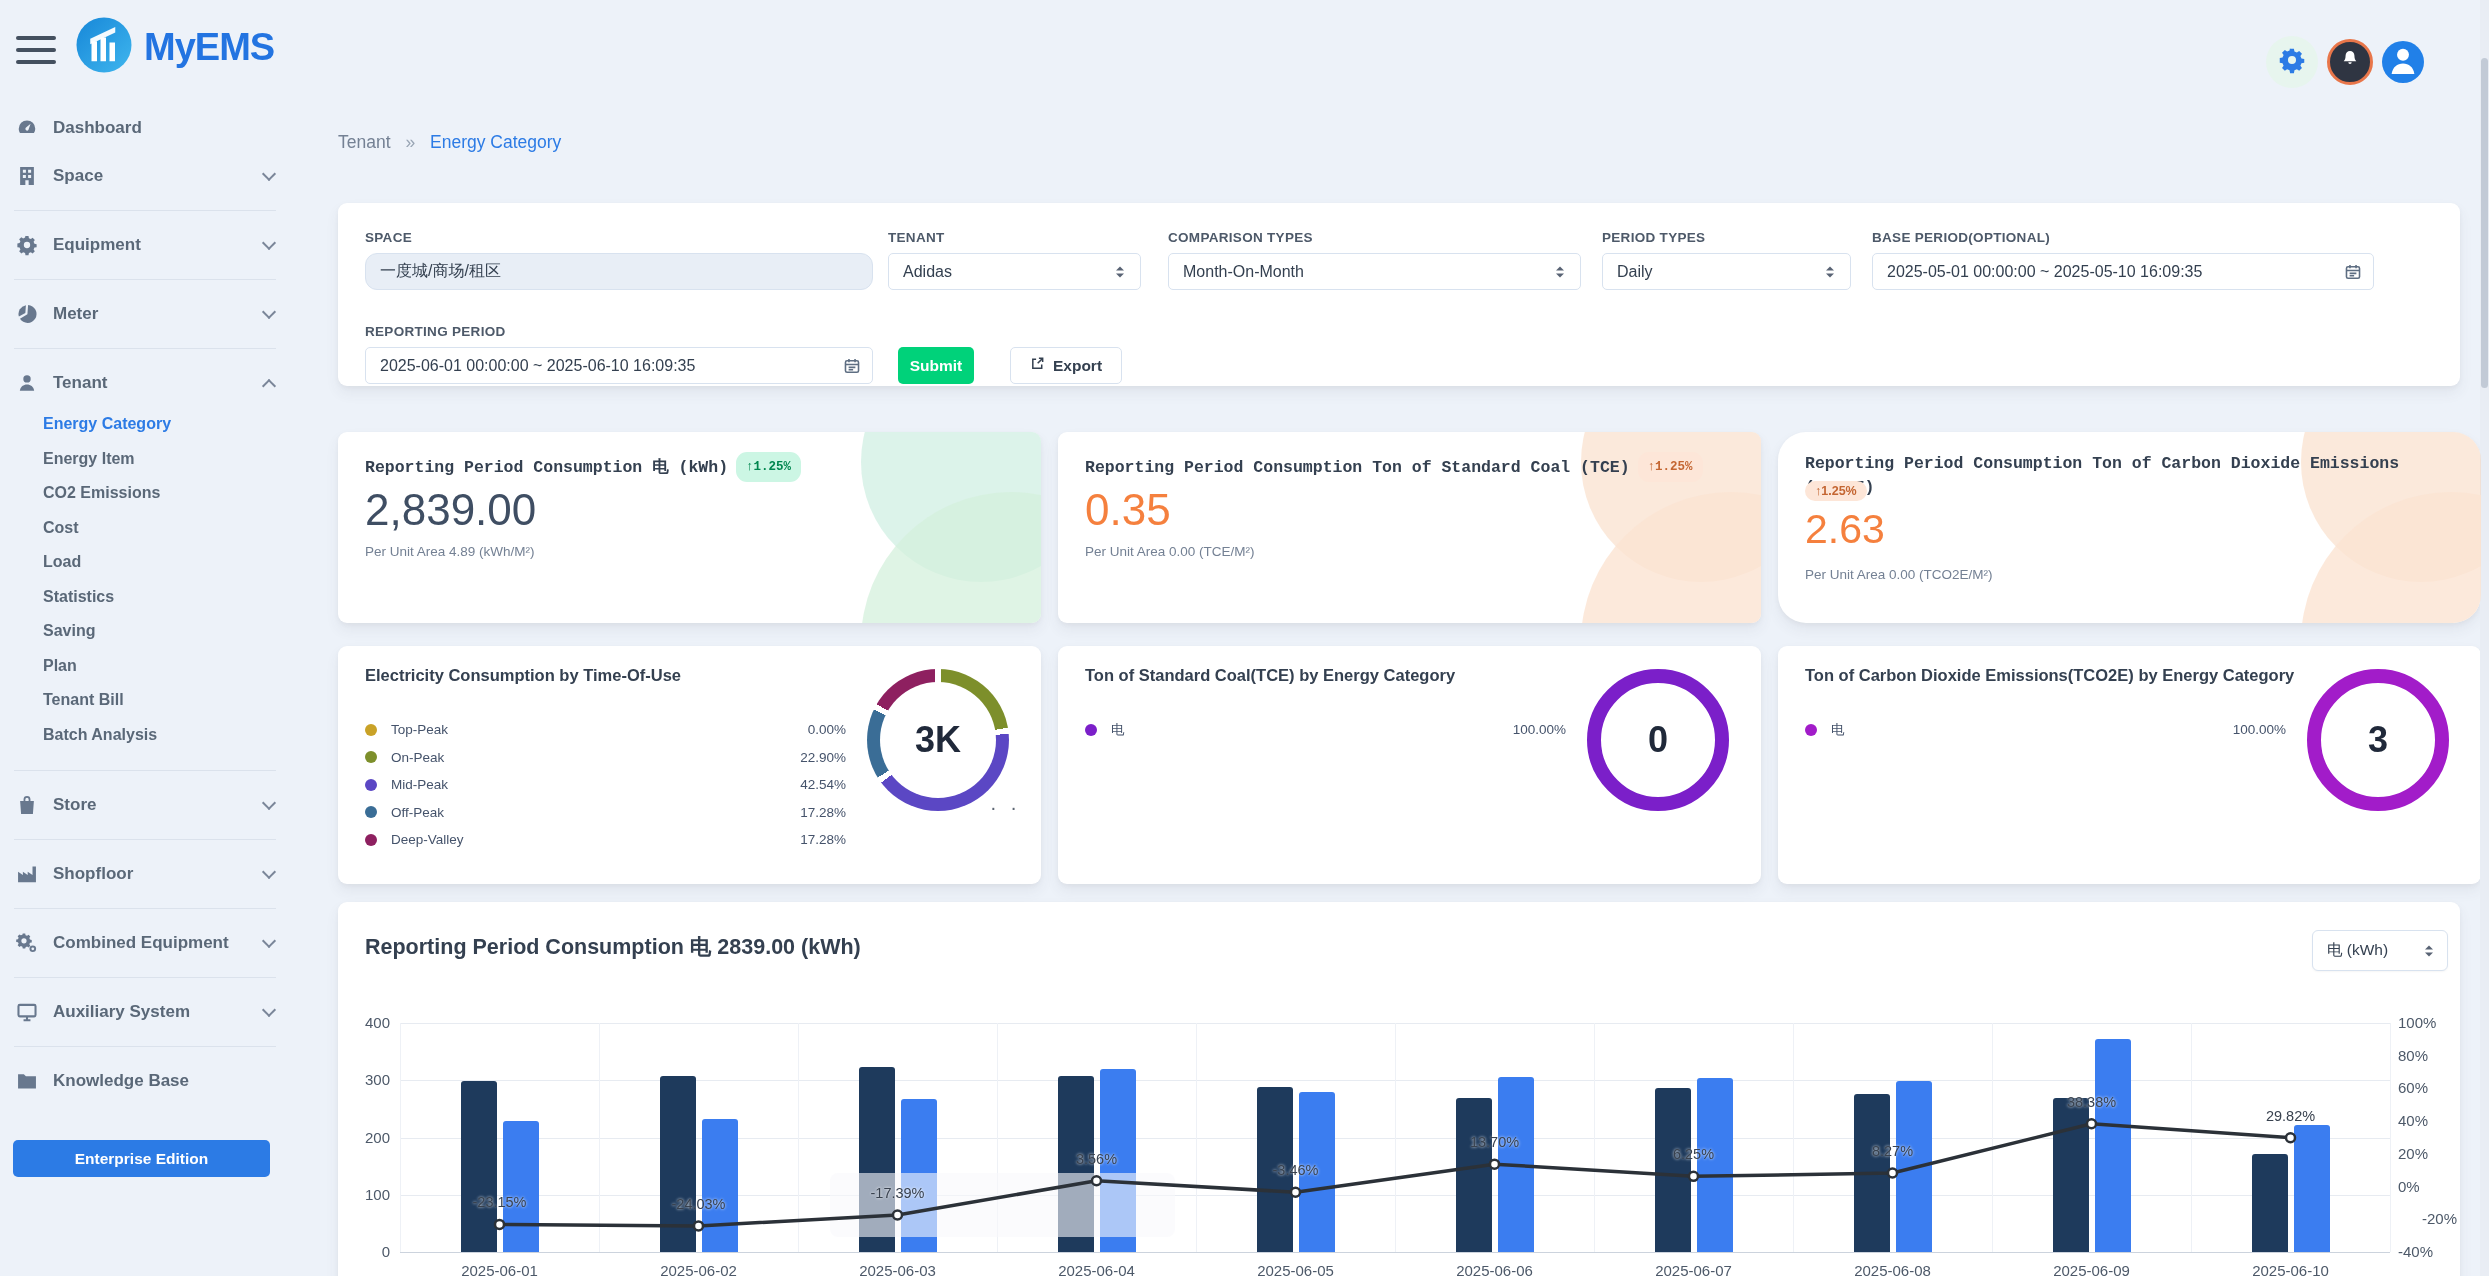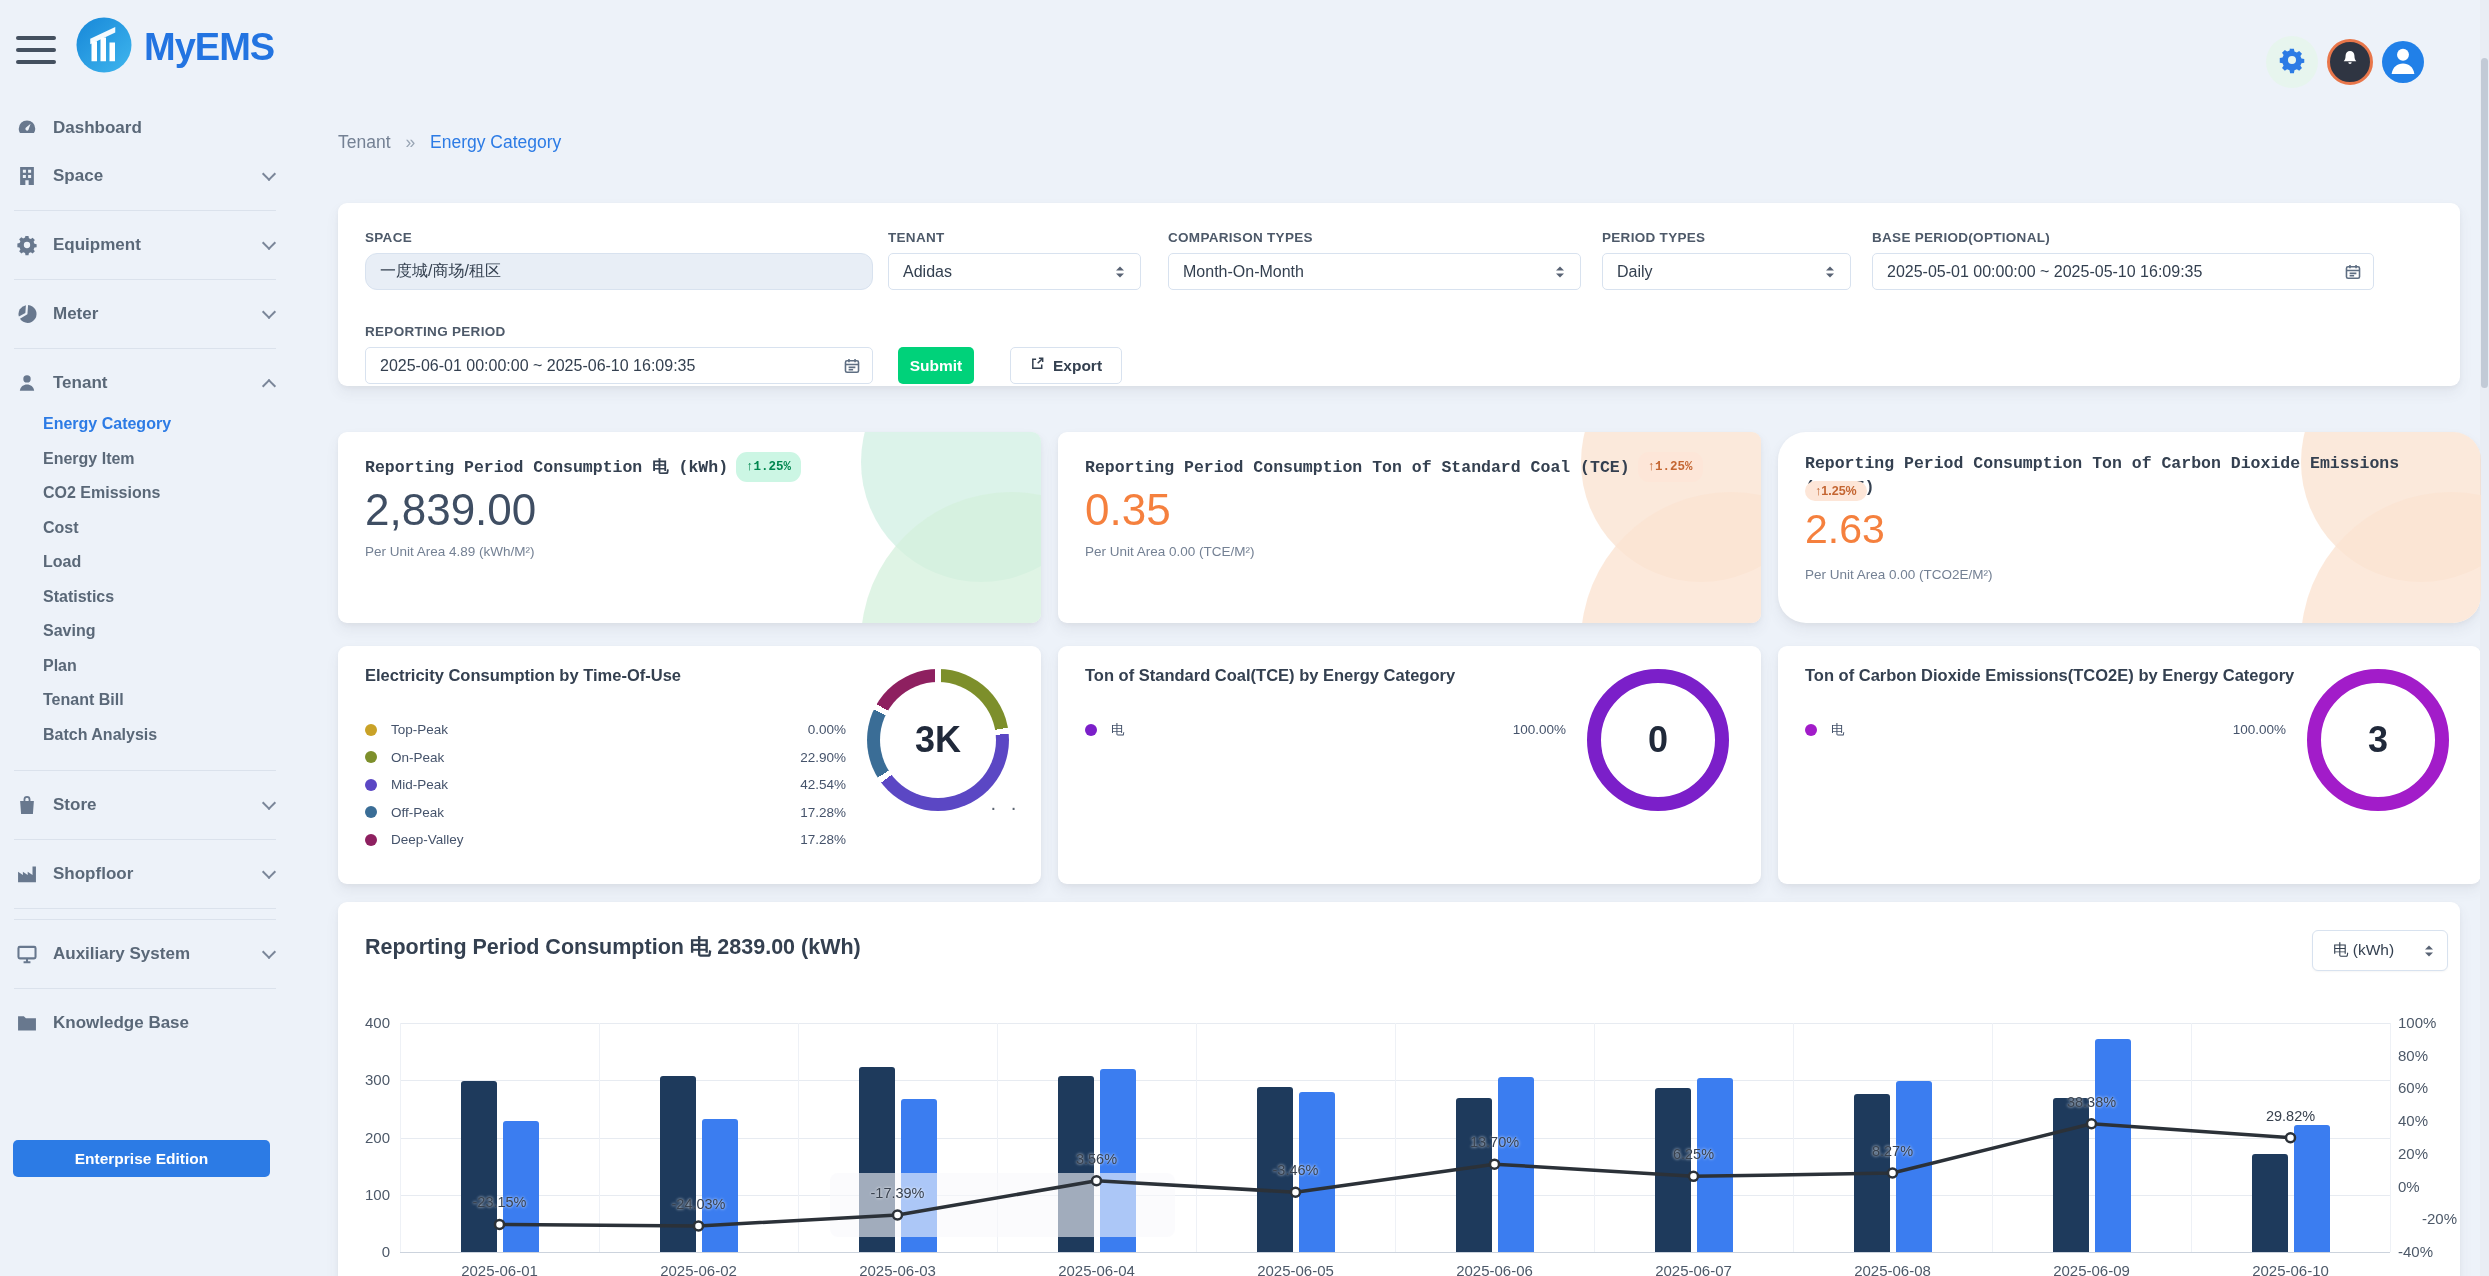--- a/index.html
+++ b/index.html
@@ -79,21 +79,21 @@
   .legend-lbl { flex:1; font-size:13.5px; color:#45536b; }
   .legend-pct { font-size:13.5px; color:#45536b; }
   .donut { position:absolute; left:529px; top:23px; width:142px; height:142px; border-radius:50%; }
   .donut .hole { position:absolute; left:13px; top:13px; right:13px; bottom:13px; background:#fff; border-radius:50%; }
   .donut-center { position:absolute; left:529px; top:23px; width:142px; height:142px; display:flex; align-items:center; justify-content:center; font-size:36px; font-weight:600; color:#20293a; }
   .dots { position:absolute; left:652px; top:150px; font-size:20px; color:#5e6673; letter-spacing:4px; }
 
   
   .chart-card { left:338px; top:902px; width:2122px; height:400px; }
   .c-title { position:absolute; left:27px; top:30px; font-size:21.5px; font-weight:bold; color:#344050; }
-  .unit-select { position:absolute; left:1974px; top:28px; width:136px; height:41px; border:1px solid #d8e2ef; border-radius:6px; background:#fff; display:flex; align-items:center; padding:0 12px 0 20px; font-size:15.5px; color:#344050; cursor:pointer; box-shadow:0 1px 2px rgba(0,0,0,.04); }
+  .unit-select { position:absolute; left:1974px; top:28px; width:136px; height:41px; border:1px solid #d8e2ef; border-radius:6px; background:#fff; display:flex; align-items:center; padding:0 12px 0 14px; font-size:15.5px; color:#344050; cursor:pointer; box-shadow:0 1px 2px rgba(0,0,0,.04); }
   .plot { position:absolute; left:62px; top:121px; width:1990px; height:229px; }
   .gl-h { position:absolute; left:0; width:100%; height:1px; background:#e7ebf1; }
   .gl-v { position:absolute; top:0; height:100%; width:1px; background:#eef1f6; }
   .axis-bottom { position:absolute; left:0; bottom:-1px; width:100%; height:1px; background:#ccd3dd; }
   .ytick-l { position:absolute; left:-58px; width:48px; text-align:right; font-size:15px; color:#4d5969; }
   .ytick-r { position:absolute; left:1998px; width:60px; text-align:left; font-size:15px; color:#4d5969; }
   .bar { position:absolute; bottom:0; width:36px; border-radius:3px 3px 0 0; z-index:1; }
   .xlabel { position:absolute; top:239px; width:160px; text-align:center; font-size:15px; color:#4d5969; }
   .line-svg { position:absolute; left:0; top:0; z-index:3; overflow:visible; }
   .pct-label { position:absolute; width:110px; text-align:center; font-size:14.5px; color:#39424f; z-index:4; text-shadow:0 0 3px #fff; }
@@ -232,20 +232,31 @@
     <div class="side-item">
       <span class="icn">
         <svg width="22" height="22" viewBox="0 0 16 16" fill="currentColor">
           <path d="M1.5 14V6.3L5 8.8V6.3L8.5 8.8V6.3l3.5 2.5V2.5h2.5V14z"></path>
         </svg>
       </span>
       <span class="lbl">Shopfloor</span>
       <span class="chev "></span>
     </div>
     <div class="side-divider"></div>
+    <div class="side-item">
+      <span class="icn">
+        <svg width="22" height="22" viewBox="0 0 16 16" fill="currentColor">
+          <path fill-rule="evenodd" d="M4.9 1h1.8l.25 1.3 1.1.45 1.05-.7 1.3 1.3-.7 1.05.45 1.1 1.3.25v1.8l-1.3.25-.45 1.1.7 1.05-1.3 1.3-1.05-.7-1.1.45L6.7 12H4.9l-.25-1.3-1.1-.45-1.05.7-1.3-1.3.7-1.05-.45-1.1L.15 7.25v-1.8l1.3-.25.45-1.1-.7-1.05 1.3-1.3 1.05.7 1.1-.45L4.9 1zm.9 3.5a1.9 1.9 0 1 0 0 3.8 1.9 1.9 0 0 0 0-3.8z"></path>
+          <circle cx="12.2" cy="12.2" r="2.4"></circle>
+          <circle cx="12.2" cy="12.2" r="1" fill="#edf2f9"></circle>
+        </svg>
+      </span>
+      <span class="lbl">Combined Equipment</span>
+      <span class="chev "></span>
+    </div>
     <div class="side-divider"></div>
     <div class="side-item">
       <span class="icn">
         <svg width="22" height="22" viewBox="0 0 16 16" fill="none" stroke="currentColor" stroke-width="1.5">
           <rect x="1.8" y="2.8" width="12.4" height="8.4" rx="1"></rect>
           <path d="M5.5 14h5M8 11.2V14"></path>
         </svg>
       </span>
       <span class="lbl">Auxiliary System</span>
       <span class="chev "></span>

